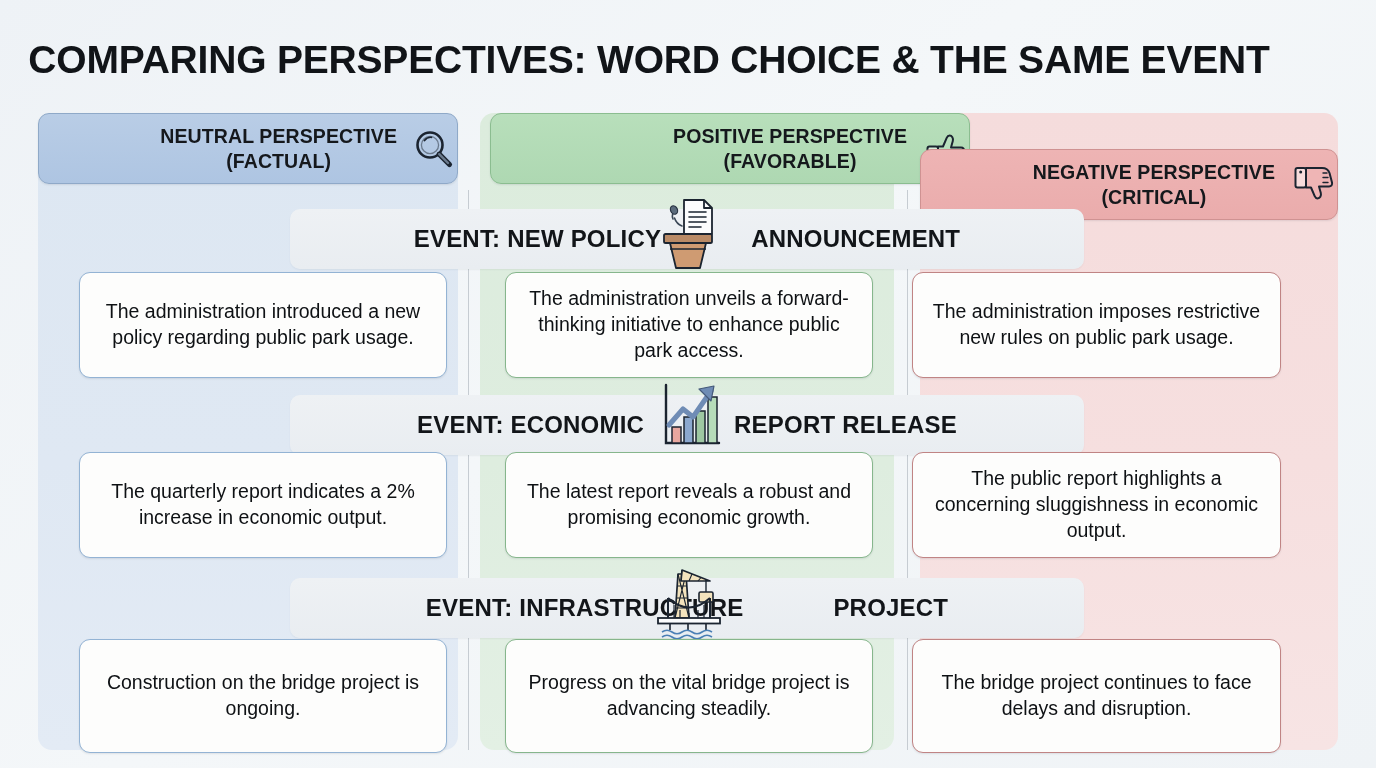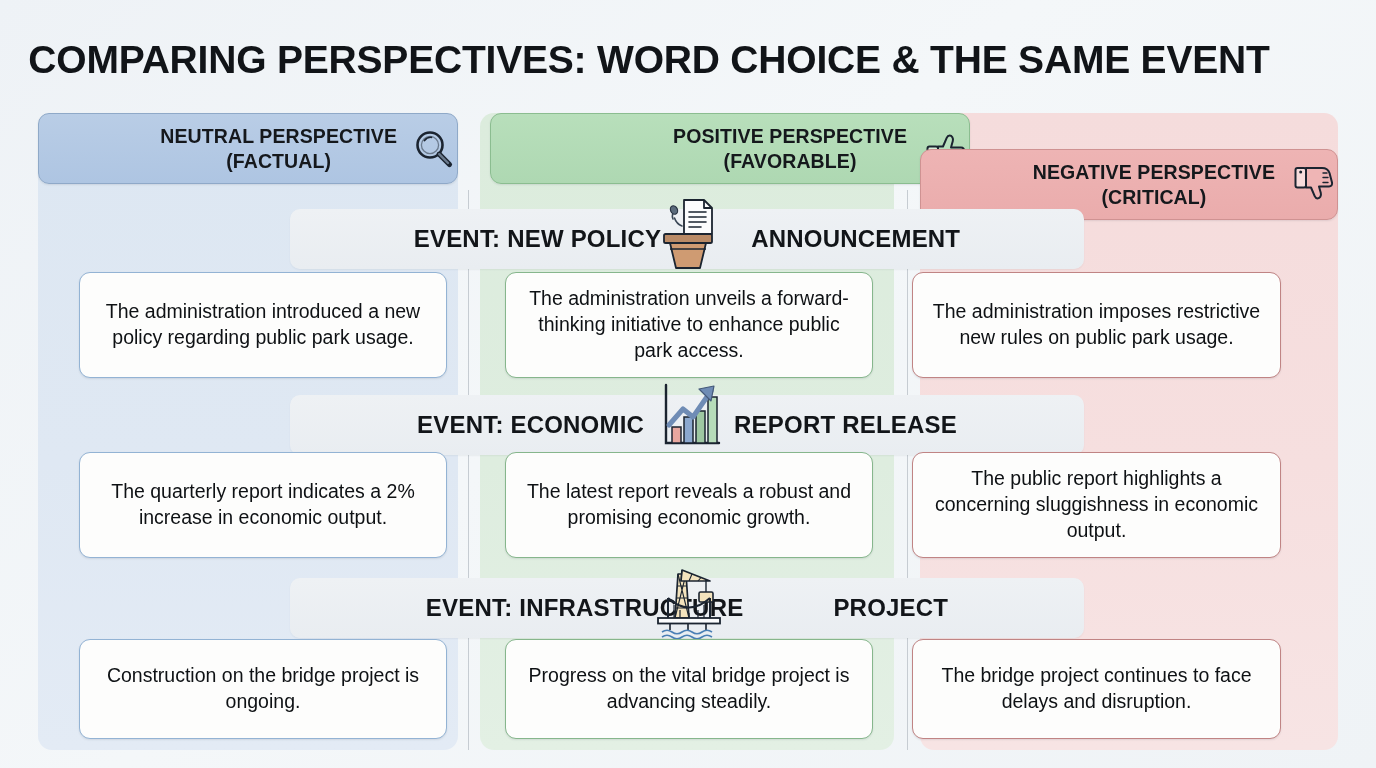--- a/index.html
+++ b/index.html
@@ -169,21 +169,21 @@
   .card-neutral  { border: 1.5px solid #93b3d4; }
   .card-positive { border: 1.5px solid #86b68c; }
   .card-negative { border: 1.5px solid #c08484; }
 
   .cc-n { left: 64px;  width: 368px; margin-left: 15px; }
   .cc-p { left: 505px; width: 368px; }
   .cc-g { left: 912px; width: 369px; }
 
   .row-1 { top: 272px; height: 106px; }
   .row-2 { top: 452px; height: 106px; }
-  .row-3 { top: 639px; height: 100px; }
+  .row-3 { top: 639px; height: 114px; }
 </style>
 </head>
 <body>
 
 <div class="band band-neutral"></div>
 <div class="band band-positive"></div>
 <div class="band band-negative"></div>
 
 <div class="divider divider-1"></div>
 <div class="divider divider-2"></div>

